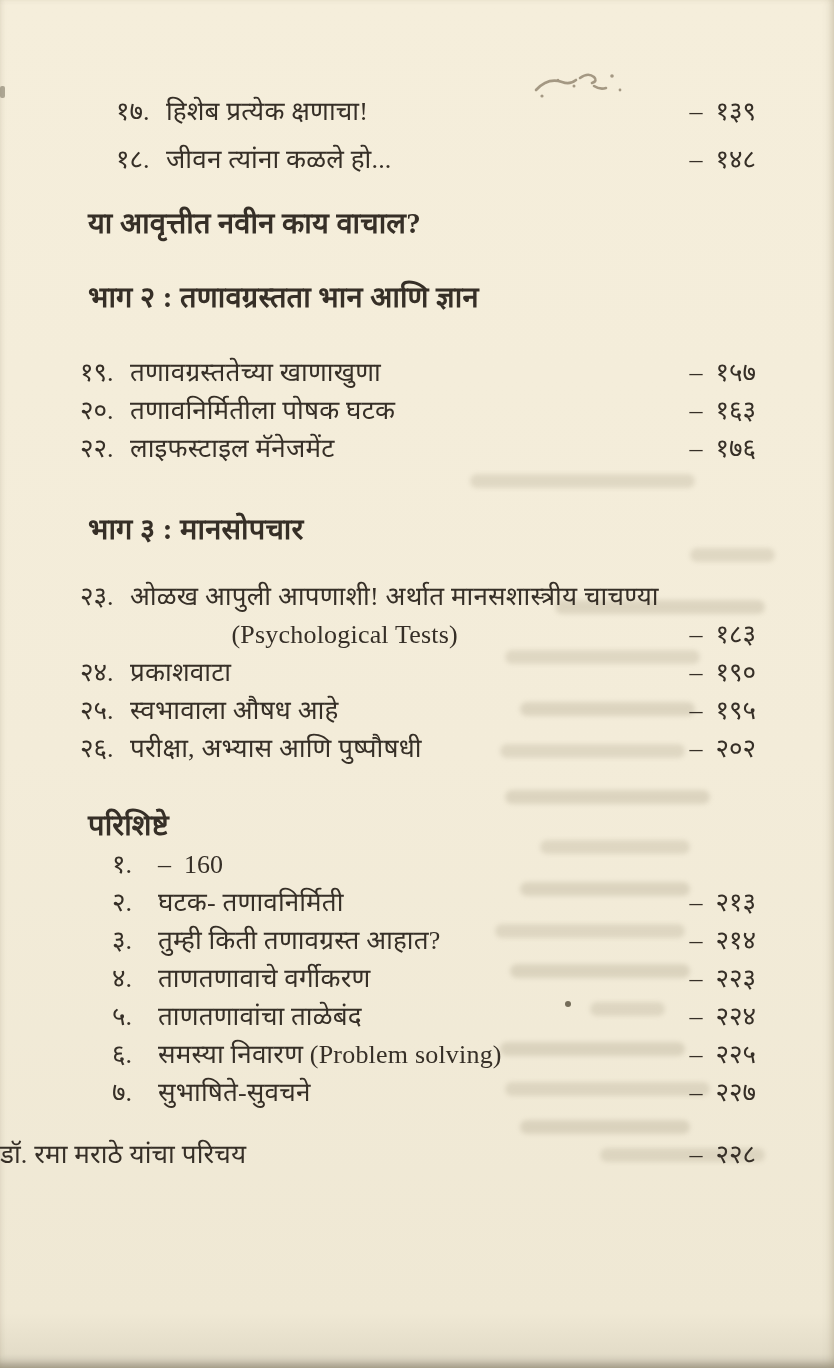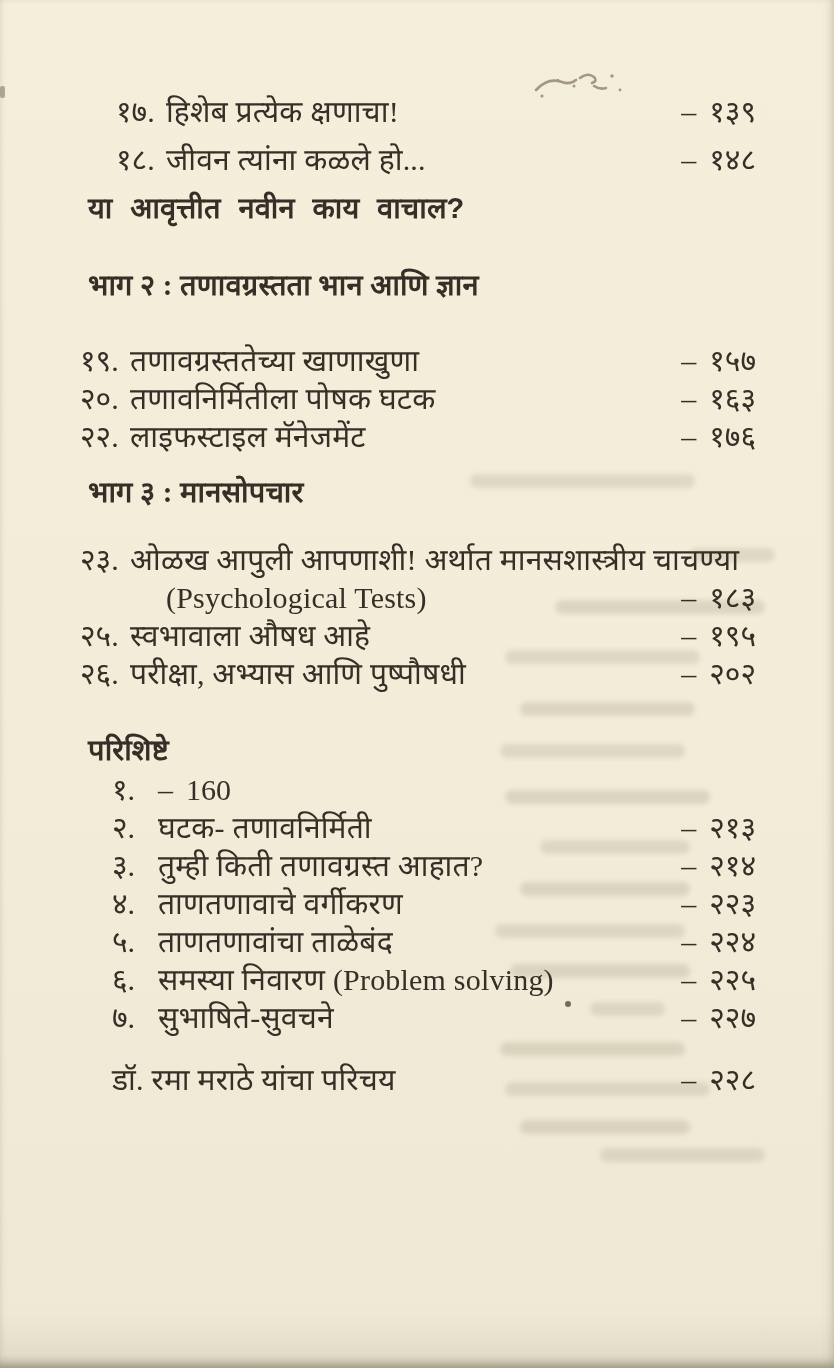--- a/index.html
+++ b/index.html
@@ -8,39 +8,39 @@
     width:834px;height:1368px;
     background:linear-gradient(180deg,#f5eedb 0%,#f3ecd9 55%,#efe8d4 96%,#e3dcc8 99%,#cfc9b7 100%);
     box-shadow:inset -7px 0 10px -5px rgba(150,140,110,.38),
                inset 0 -9px 9px -5px rgba(110,100,78,.45),
                inset 3px 0 8px -5px rgba(150,140,110,.25);
     overflow:hidden;
     font-family:"Liberation Serif","DejaVu Serif",serif;
     color:#362f27;
   }
   .content{position:absolute;left:0;top:0;width:100%;box-sizing:border-box;padding:92px 78px 0 0;}
-  .row{display:flex;align-items:baseline;font-size:30px;line-height:38px;}
+  .row{display:flex;align-items:baseline;font-size:26px;line-height:38px;}
   .row .num{flex:0 0 50px;}
   .row .title{flex:1 1 auto;letter-spacing:.2px;}
   .row .pg{flex:0 0 auto;white-space:nowrap;}
   .row .pg .dash{display:inline-block;margin-right:13px;}
   .toprow{line-height:40px;padding-left:116px;}
   .toprow + .toprow{margin-top:8px;}
   .partrow{padding-left:80px;}
   .approw{padding-left:112px;}
   .approw .num{flex:0 0 46px;}
-  .subrow{padding-left:166px;}
+  .subrow{text-align:center;}
   .heading{font-weight:700;font-size:29px;line-height:42px;padding-left:88px;letter-spacing:.2px;}
-  .h-new{margin-top:10px;font-family:Liberation Mono, monospace;}
+  .h-new{margin-top:22px;}
   .h-part2{margin-top:32px;}
-  .h-part3{margin-top:15px;}
+  .h-part3{margin-top:40px;}
   .h-appendix{margin-top:36px;}
   .gap-items{margin-top:36px;}
   .gap-item23{margin-top:28px;}
-  .footer-row{margin-top:24px;padding-left:112px;}
+  .footer-row{margin-top:24px;}
   
   .ghost{position:absolute;height:14px;border-radius:7px;background:#9a9076;filter:blur(2.5px);}
   
   .stray-dot{position:absolute;width:6px;height:6px;border-radius:50%;background:#49412f;opacity:.75;}
   .edge-speck{position:absolute;width:5px;height:12px;background:#77705d;opacity:.55;border-radius:2px;}
 </style>
 </head>
 <body>
 
 <div class="page">
@@ -120,20 +120,25 @@
     <div class="gap-item23">
       <div class="row partrow">
         <span class="num">२३.</span>
         <span class="title">ओळख आपुली आपणाशी! अर्थात मानसशास्त्रीय चाचण्या</span>
       </div>
       <div class="row subrow">
         <span class="title">(Psychological Tests)</span>
         <span class="pg"><span class="dash">–</span><span>१८३</span></span>
       </div>
       <div class="row partrow">
+        <span class="num">२४.</span>
+        <span class="title">प्रकाशवाटा</span>
+        <span class="pg"><span class="dash">–</span><span>१९०</span></span>
+      </div>
+      <div class="row partrow">
         <span class="num">२५.</span>
         <span class="title">स्वभावाला औषध आहे</span>
         <span class="pg"><span class="dash">–</span><span>१९५</span></span>
       </div>
       <div class="row partrow">
         <span class="num">२६.</span>
         <span class="title">परीक्षा, अभ्यास आणि पुष्पौषधी</span>
         <span class="pg"><span class="dash">–</span><span>२०२</span></span>
       </div>
     </div>

